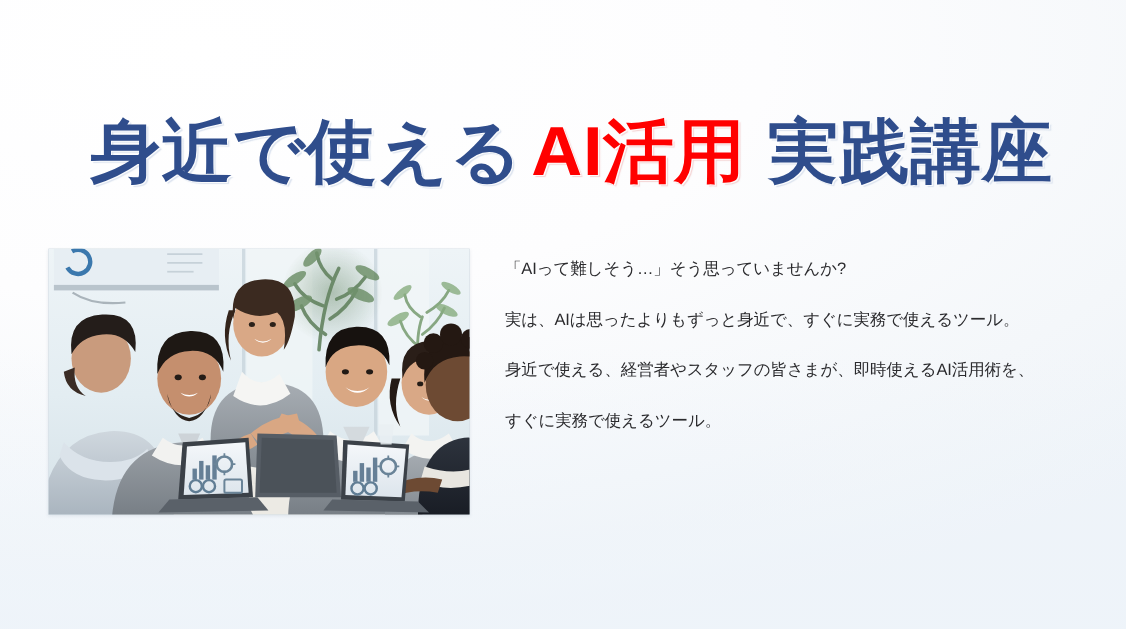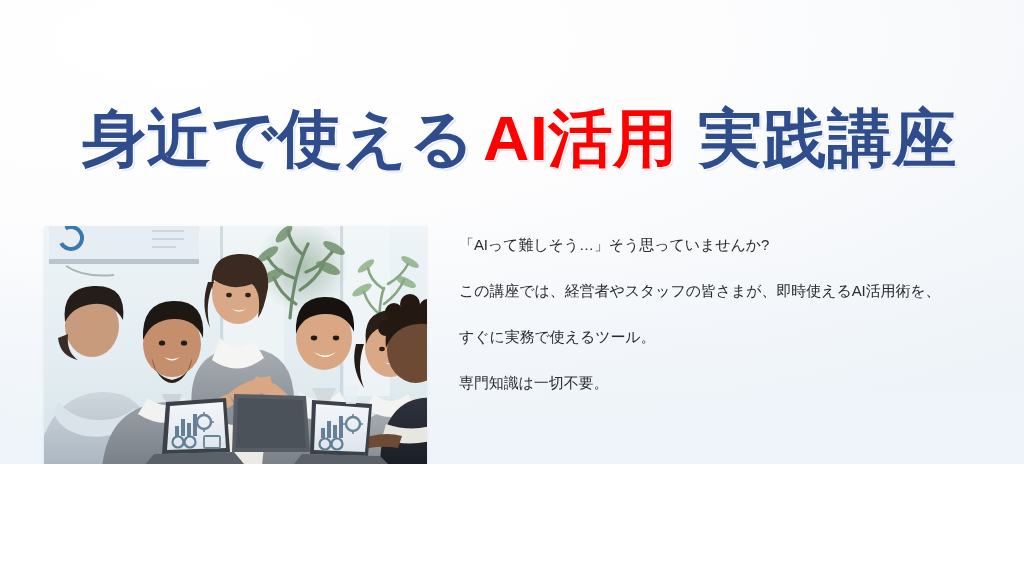--- a/index.html
+++ b/index.html
@@ -11,21 +11,21 @@
     width: 1024px;
     height: 572px;
     overflow: hidden;
     font-family: "Liberation Sans", "DejaVu Sans", sans-serif;
     background: #ffffff;
   }
 
   .slide {
     position: relative;
     width: 1024px;
-    height: 464px;
+    height: 572px;
     background:
       radial-gradient(120% 95% at 18% 8%, #ffffff 0%, #fdfdfe 42%, #f4f7fa 78%, #eef3f8 100%);
     overflow: hidden;
   }
   .slide::after {
     content: "";
     position: absolute;
     inset: 0;
     pointer-events: none;
     background: linear-gradient(180deg, rgba(255,255,255,0) 55%, rgba(238,244,250,0.75) 100%);
@@ -327,18 +327,18 @@
       </g>
 
       <path d="M300 160 l14 0 l-2 18 l-10 0 Z" fill="#e9eff2" opacity="0.85"></path>
 
       <rect x="0" y="0" width="383" height="242" fill="none"></rect>
     </svg>
   </div>
 
   <div class="body-copy">
     <div class="body-line">「AIって難しそう…」そう思っていませんか?</div>
-    <div class="body-line">この講座では、経営者やスタッフの皆さまが、即時使えるAI活用術を、</div>
+    <div class="body-line">実は、AIは思ったよりもずっと身近で、すぐに実務で使えるツール。</div>
+    <div class="body-line">身近で使える、経営者やスタッフの皆さまが、即時使えるAI活用術を、</div>
     <div class="body-line">すぐに実務で使えるツール。</div>
-    <div class="body-line">専門知識は一切不要。</div>
   </div>
 
 </div>
 
 </body></html>

